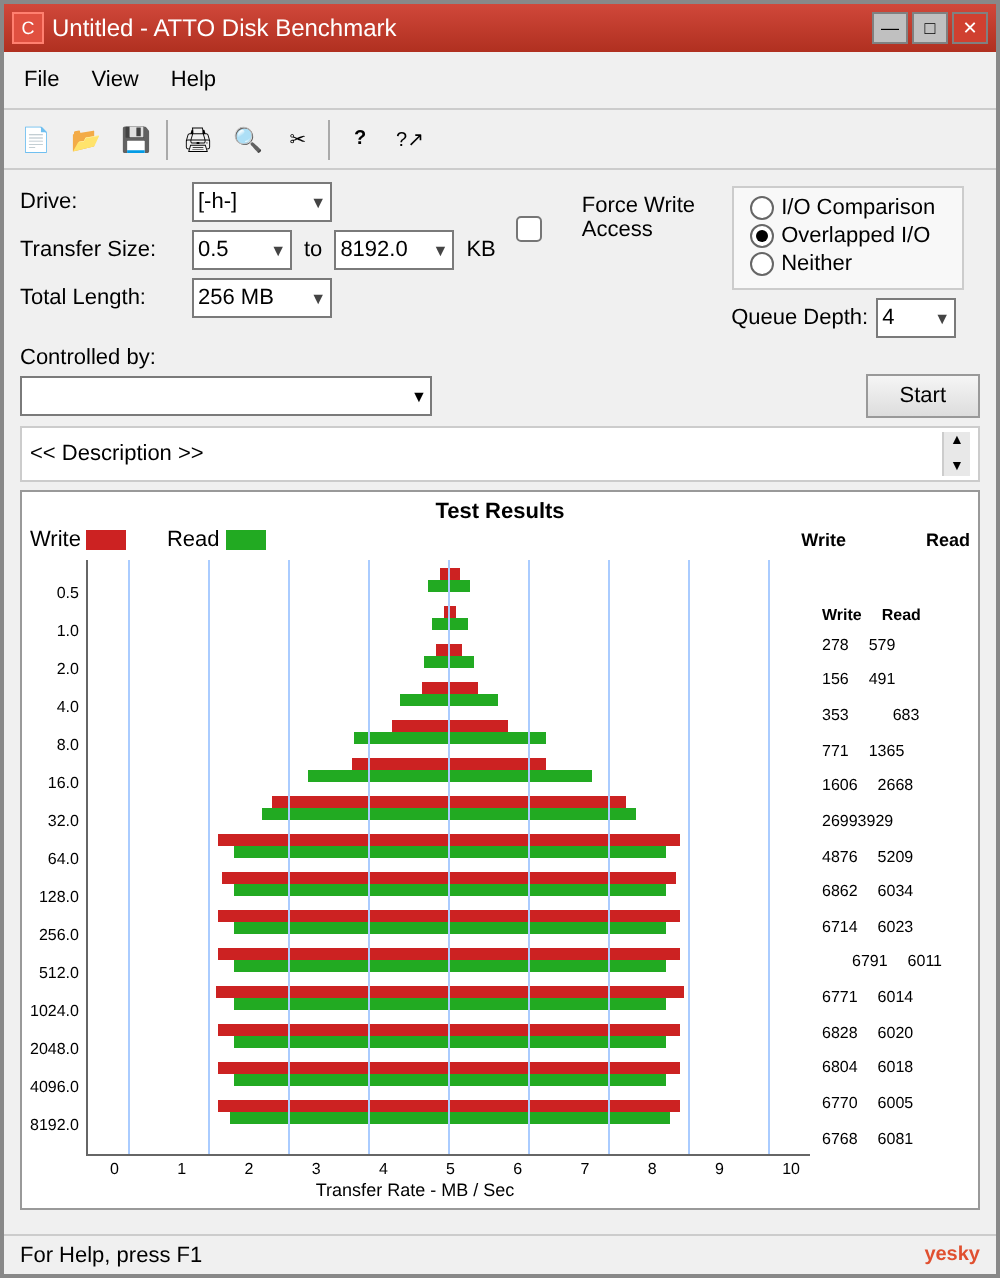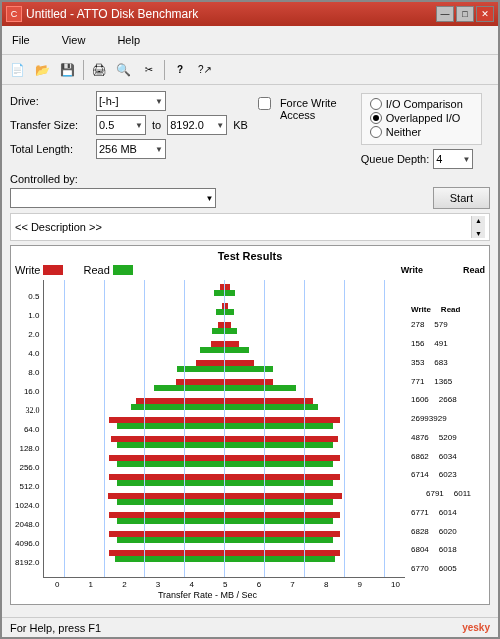--- a/index.html
+++ b/index.html
@@ -14,33 +14,33 @@
       padding: 0 4px;
       height: 24px;
     }
     .title-bar-left { display: flex; align-items: center; gap: 4px; }
     .title-bar-icon { width: 16px; height: 16px; background: #e05040; border: 1px solid #ff8070; display: flex; align-items: center; justify-content: center; font-size: 9px; color: white; }
     .title-text { font-size: 12px; }
     .title-bar-buttons { display: flex; gap: 2px; }
     .title-btn { width: 18px; height: 16px; background: #c0c0c0; border: 1px solid #808080; display: flex; align-items: center; justify-content: center; font-size: 9px; cursor: pointer; color: #000; }
     .title-btn.close { background: #d04030; color: white; }
 
-    .menu-bar { background: #f0f0f0; border-bottom: 1px solid #ccc; padding: 14px 4px; display: flex; gap: 20px; height: 20px; align-items: center; }
+    .menu-bar { background: #f0f0f0; border-bottom: 1px solid #ccc; padding: 14px 4px; display: flex; gap: 4px; height: 20px; align-items: center; }
     .menu-item { padding: 1px 6px; cursor: pointer; font-size: 11px; }
 
     .toolbar { background: #f0f0f0; border-bottom: 1px solid #ccc; padding: 2px 4px; display: flex; align-items: center; gap: 1px; height: 30px; }
     .toolbar-btn { width: 24px; height: 24px; border: 1px solid transparent; background: transparent; cursor: pointer; display: flex; align-items: center; justify-content: center; font-size: 12px; }
     .toolbar-sep { width: 1px; height: 20px; background: #aaa; margin: 0 2px; }
 
     .row { display: flex; align-items: center; margin-bottom: 4px; gap: 6px; }
     .label { min-width: 80px; font-size: 11px; }
     .combo { height: 20px; border: 1px solid #7a7a7a; background: white; padding: 0 2px; font-size: 11px; display: flex; align-items: center; justify-content: space-between; cursor: pointer; }
     .combo-arrow { font-size: 8px; color: #444; }
 
-    .checkbox-area { display: flex; align-items: flex-start; gap: 9px; }
+    .checkbox-area { display: flex; align-items: flex-end; gap: 20px; }
     .checkbox-label { font-size: 11px; }
     .option-row { display: flex; align-items: center; gap: 4px; margin-bottom: 2px; }
     .radio-circle { width: 12px; height: 12px; border: 1px solid #666; border-radius: 50%; background: white; display: flex; align-items: center; justify-content: center; }
     .radio-circle.selected::after { content: ''; width: 6px; height: 6px; background: #000; border-radius: 50%; display: block; }
 
     .start-btn { padding: 2px 16px; height: 22px; border: 1px solid #999; background: linear-gradient(to bottom, #f5f5f5, #ddd); cursor: pointer; font-size: 11px; }
     .chart-title { text-align: center; font-size: 11px; font-weight: bold; margin-bottom: 2px; }
     .chart-legend { display: flex; align-items: center; gap: 20px; justify-content: center; margin-bottom: 4px; font-size: 11px; }
     .legend-item { display: flex; align-items: center; gap: 3px; }
     .legend-color { width: 20px; height: 10px; }
@@ -195,21 +195,21 @@
 
     <div style="display:flex; flex:1; overflow:hidden;">
 
       <div style="display:flex; flex-direction:column; align-items:flex-end; padding-right:4px; padding-top:2px;">
         <div style="font-size:8px; height:19px; display:flex; align-items:flex-end; justify-content:flex-end;">0.5</div>
         <div style="font-size:8px; height:19px; display:flex; align-items:flex-end; justify-content:flex-end;">1.0</div>
         <div style="font-size:8px; height:19px; display:flex; align-items:flex-end; justify-content:flex-end;">2.0</div>
         <div style="font-size:8px; height:19px; display:flex; align-items:flex-end; justify-content:flex-end;">4.0</div>
         <div style="font-size:8px; height:19px; display:flex; align-items:flex-end; justify-content:flex-end;">8.0</div>
         <div style="font-size:8px; height:19px; display:flex; align-items:flex-end; justify-content:flex-end;">16.0</div>
-        <div style="font-size:8px; height:19px; display:flex; align-items:flex-end; justify-content:flex-end;font-family:Liberation Serif, serif;">32.0</div>
+        <div style="font-size:8px; height:19px; display:flex; align-items:flex-end; justify-content:flex-end;">32.0</div>
         <div style="font-size:8px; height:19px; display:flex; align-items:flex-end; justify-content:flex-end;">64.0</div>
         <div style="font-size:8px; height:19px; display:flex; align-items:flex-end; justify-content:flex-end;">128.0</div>
         <div style="font-size:8px; height:19px; display:flex; align-items:flex-end; justify-content:flex-end;">256.0</div>
         <div style="font-size:8px; height:19px; display:flex; align-items:flex-end; justify-content:flex-end;">512.0</div>
         <div style="font-size:8px; height:19px; display:flex; align-items:flex-end; justify-content:flex-end;">1024.0</div>
         <div style="font-size:8px; height:19px; display:flex; align-items:flex-end; justify-content:flex-end;">2048.0</div>
         <div style="font-size:8px; height:19px; display:flex; align-items:flex-end; justify-content:flex-end;">4096.0</div>
         <div style="font-size:8px; height:19px; display:flex; align-items:flex-end; justify-content:flex-end;">8192.0</div>
       </div>
 
@@ -300,21 +300,21 @@
           <span>Read</span>
         </div>
         <div style="font-size:8px; height:19px; display:flex; gap:10px; align-items:center;">
             <span>278</span>
             <span>579</span>
           </div>
         <div style="font-size:8px; height:19px; display:flex; gap:10px; align-items:center;">
             <span>156</span>
             <span>491</span>
           </div>
-        <div style="font-size:8px; height:19px; display:flex; gap:10px; align-items:center;">
+        <div style="font-size:8px; height:19px; display:flex; gap:22px; align-items:center;">
             <span>353</span>
             <span>683</span>
           </div>
         <div style="font-size:8px; height:19px; display:flex; gap:10px; align-items:center;">
             <span>771</span>
             <span>1365</span>
           </div>
         <div style="font-size:8px; height:19px; display:flex; gap:10px; align-items:center;">
             <span>1606</span>
             <span>2668</span>
@@ -347,20 +347,24 @@
             <span>6828</span>
             <span>6020</span>
           </div>
         <div style="font-size:8px; height:19px; display:flex; gap:10px; align-items:center;">
             <span>6804</span>
             <span>6018</span>
           </div>
         <div style="font-size:8px; height:19px; display:flex; gap:10px; align-items:center;">
             <span>6770</span>
             <span>6005</span>
+          </div>
+        <div style="font-size:8px; height:19px; display:flex; gap:10px; align-items:center;">
+            <span>6768</span>
+            <span>6081</span>
           </div>
       </div>
     </div>
 
     <div style="display:flex; padding-left:40px; padding-right:85px; justify-content:space-between; font-size:8px; margin-top:2px;">
       <span>0</span>
         <span>1</span>
         <span>2</span>
         <span>3</span>
         <span>4</span>

